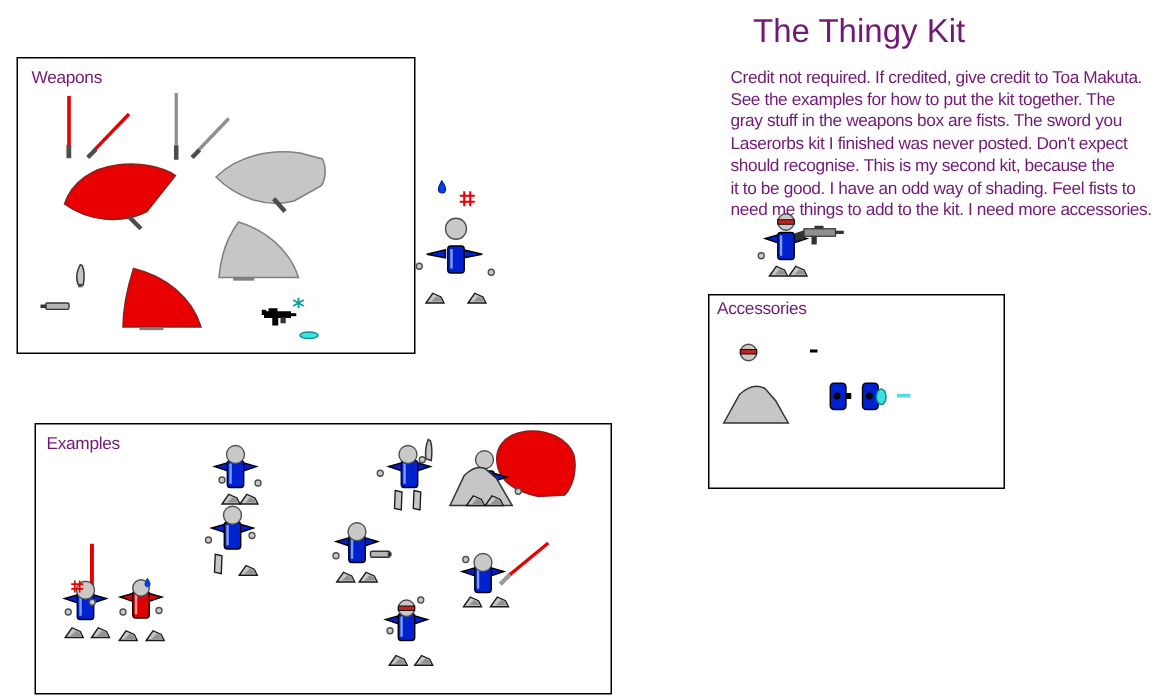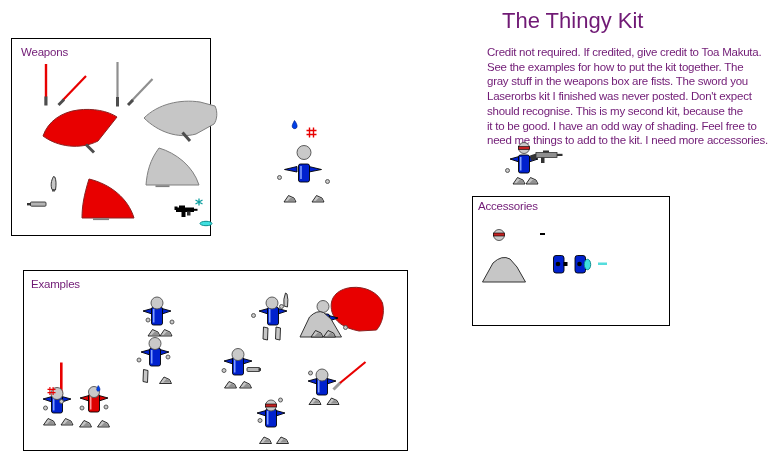--- a/index.html
+++ b/index.html
@@ -2,22 +2,22 @@
 <html><head>
 <meta charset="utf-8">
 <style>
   html,body{margin:0;padding:0;background:#fff;}
   .canvas{position:relative;width:772px;height:464px;background:#ffffff;overflow:hidden;
           font-family:"Liberation Sans", sans-serif;color:#701a75;}
   .title{position:absolute;left:502px;top:8px;font-size:22px;letter-spacing:0px;white-space:nowrap;}
   .desc{position:absolute;left:487px;top:45px;font-size:11.5px;line-height:14.7px;
         letter-spacing:-0.25px;white-space:nowrap;}
   .box{position:absolute;border:1px solid #000;background:#fff;box-sizing:border-box;}
-  .box-weapons{left:11px;top:38px;width:200px;height:198px;}
-  .box-examples{left:23px;top:270px;width:385px;height:181px;}
+  .box-weapons{left:11px;top:38px;width:266px;height:198px;}
+  .box-examples{left:23px;top:282px;width:385px;height:181px;}
   .box-accessories{left:472px;top:196px;width:198px;height:130px;}
   .box-label{position:absolute;font-size:11.5px;letter-spacing:-0.2px;}
   .lbl-weapons{left:9px;top:7px;}
   .lbl-examples{left:7px;top:7px;}
   .lbl-accessories{left:5px;top:3px;}
   .art{position:absolute;left:0;top:0;pointer-events:none;}
 
   
   .sk-head,.sk-dot{fill:#C9C9C9;stroke:#4d4d4d;stroke-width:.9;}
   .sk-foot{fill:#C6C6C6;stroke:#1a1a1a;stroke-width:.9;}
@@ -48,21 +48,21 @@
 <div class="canvas">
 
   <div class="title">The Thingy Kit</div>
 
   <div class="desc">
     <div>Credit not required. If credited, give credit to Toa Makuta.</div>
     <div>See the examples for how to put the kit together. The</div>
     <div>gray stuff in the weapons box are fists. The sword you</div>
     <div>Laserorbs kit I finished was never posted. Don't expect</div>
     <div>should recognise. This is my second kit, because the</div>
-    <div>it to be good. I have an odd way of shading. Feel free to</div>
+    <div>it to be good. I have an odd way of shading. Feel fists to</div>
     <div>need me things to add to the kit. I need more accessories.</div>
   </div>
 
   <div class="box box-weapons">
     <span class="box-label lbl-weapons">Weapons</span>
   </div>
 
   <div class="box box-examples">
     <span class="box-label lbl-examples">Examples</span>
   </div>

